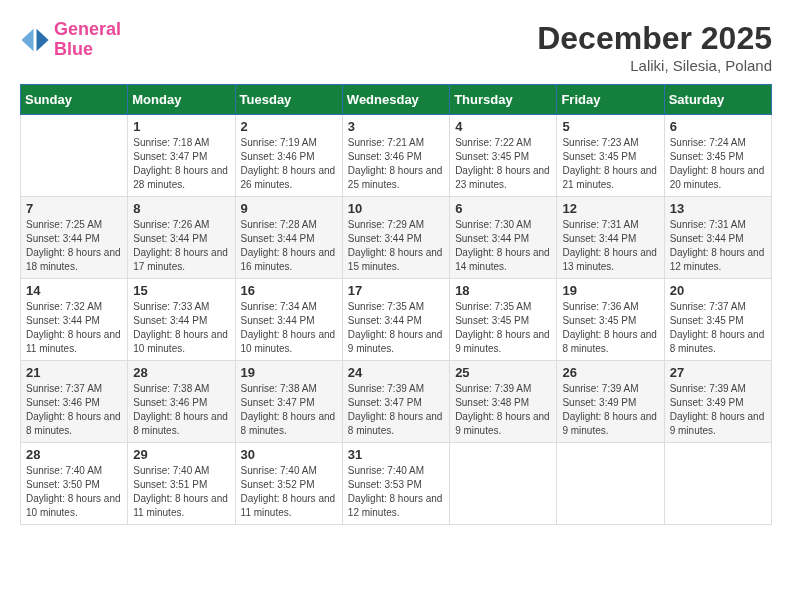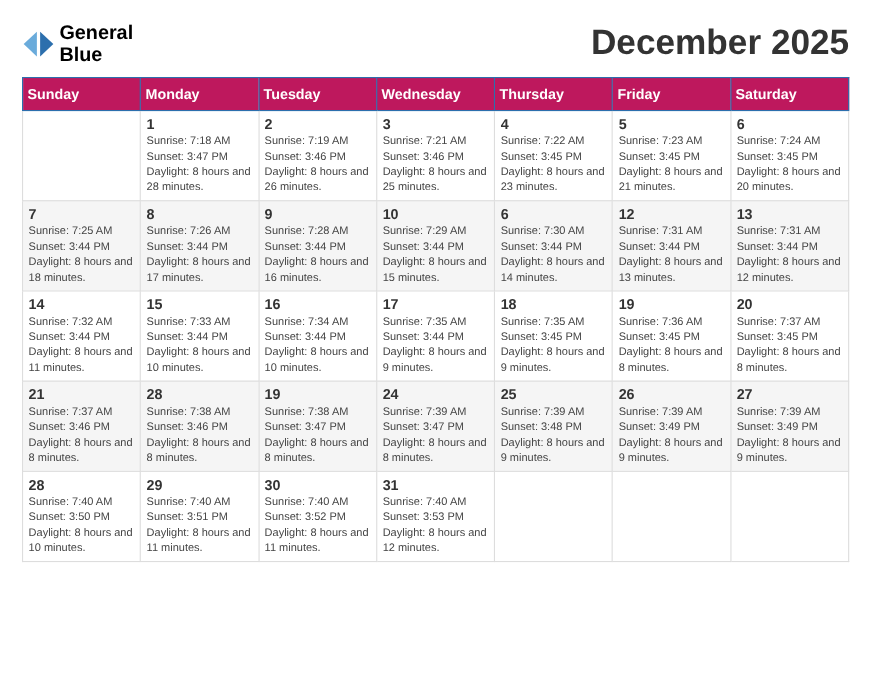--- a/index.html
+++ b/index.html
@@ -21,21 +21,21 @@
       align-items: center;
       gap: 4px;
     }
     .logo-text {
       font-size: 18px;
       font-weight: bold;
       color: #333;
       line-height: 1.1;
     }
     .logo-text span {
-      color: #000000;
+      color: #ec4899;
     }
     .logo-icon {
       width: 30px;
       height: 30px;
     }
     .title-block {
       text-align: right;
     }
     .month-title {
       font-size: 32px;
@@ -46,21 +46,21 @@
     .location {
       font-size: 15px;
       color: #555;
     }
     table {
       width: 100%;
       border-collapse: collapse;
       table-layout: fixed;
     }
     thead tr th {
-      background: #be185d;
+      background: #15803d;
       color: #fff;
       font-size: 13px;
       font-weight: bold;
       padding: 7px 4px;
       text-align: left;
       border: 1px solid #2c6fad;
     }
     tbody tr td {
       vertical-align: top;
       border: 1px solid #ddd;
@@ -98,20 +98,21 @@
       <polygon points="22,5 38,20 22,35" fill="#2c6fad"></polygon>
       <polygon points="18,5 2,20 18,35" fill="#6aabdb"></polygon>
     </svg>
     <div class="logo-text">
       <div><span>General</span></div>
       <div><span>Blue</span></div>
     </div>
   </div>
   <div class="title-block">
     <div class="month-title">December 2025</div>
+    <div class="location">Laliki, Silesia, Poland</div>
   </div>
 </div>
 
 <table>
   <thead>
     <tr id="header-row">
         <th>Sunday</th>
         <th>Monday</th>
         <th>Tuesday</th>
         <th>Wednesday</th>

